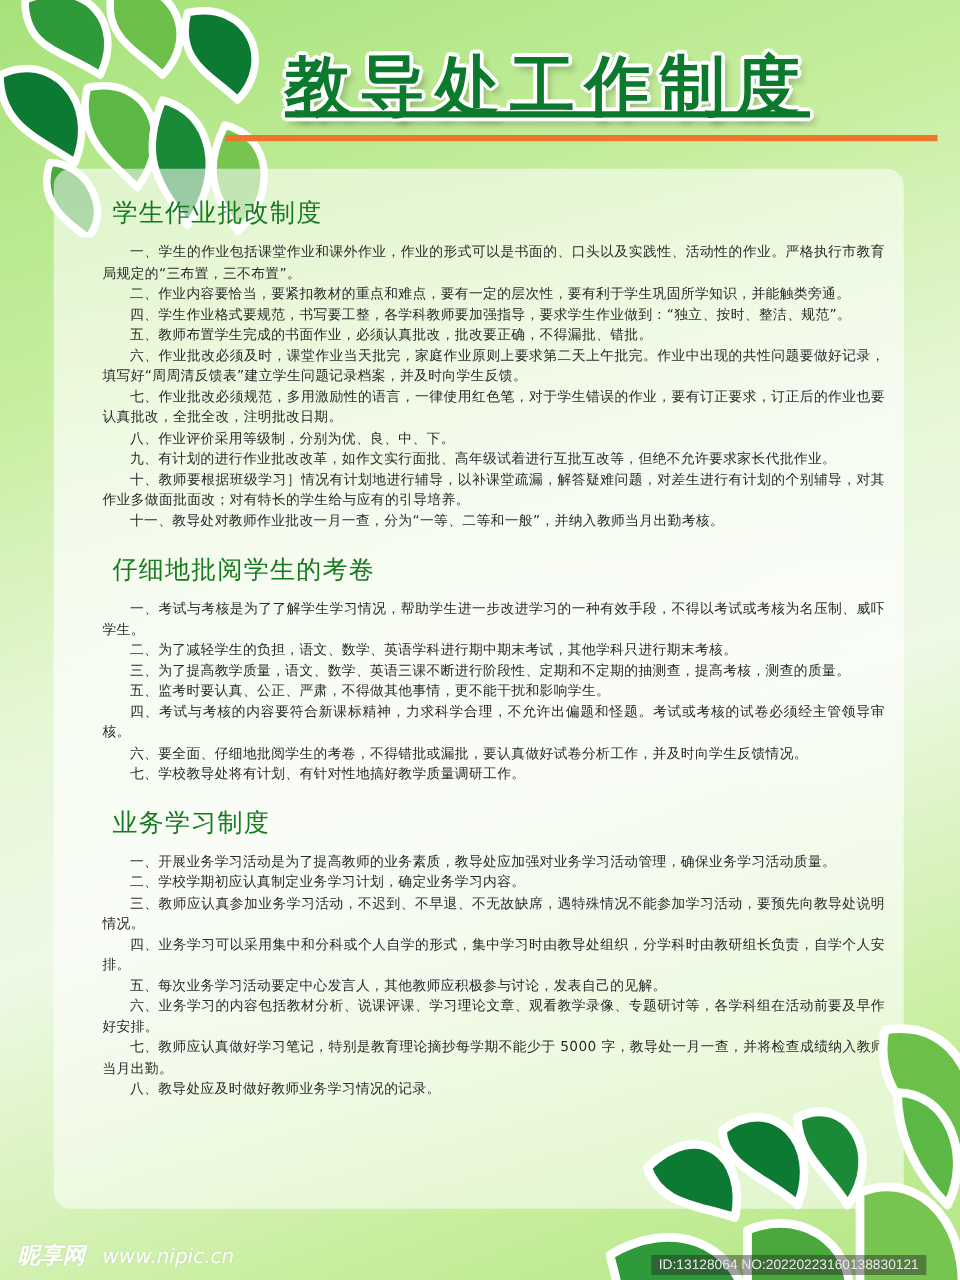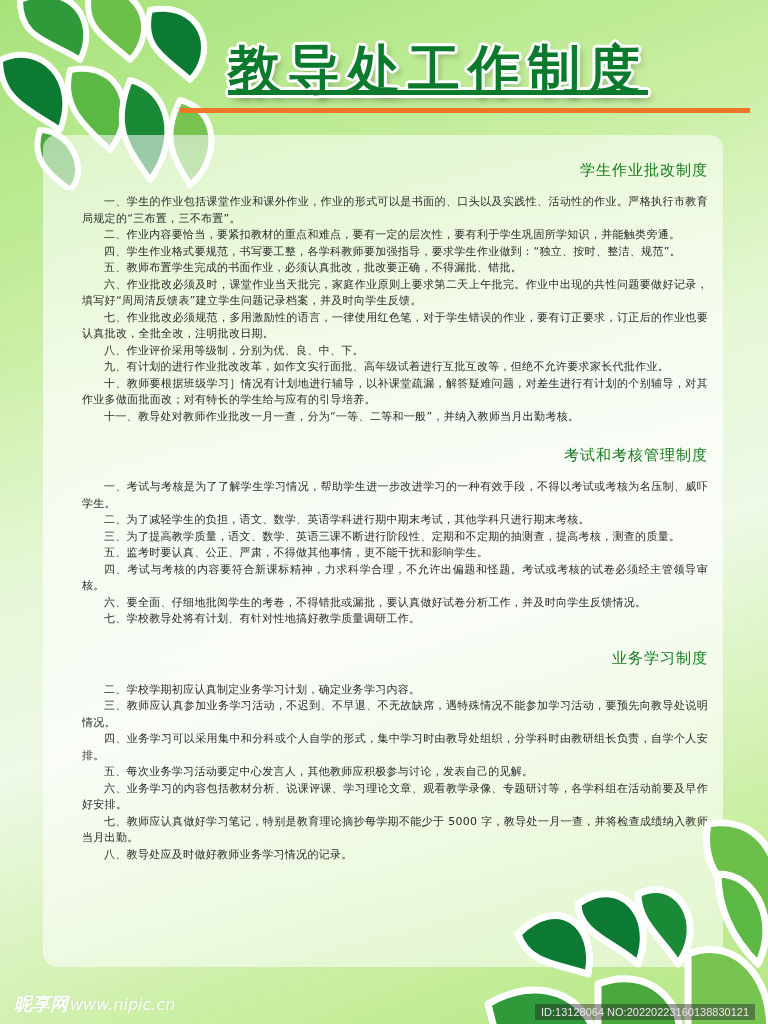--- a/index.html
+++ b/index.html
@@ -20,37 +20,36 @@
     position: absolute; left: 180px; top: 108px; width: 570px; height: 5px;
     background: #ee7628;
   }
   .panel {
     position: absolute; left: 43px; top: 135px; width: 680px; height: 832px;
     border-radius: 14px;
     background: linear-gradient(180deg, rgba(255,255,255,0.55) 0%, rgba(255,255,255,0.72) 40%, rgba(255,255,255,0.55) 100%);
   }
   .content { position: absolute; left: 62px; top: 152px; width: 646px; }
   .sec-title {
-    font-size: 15px; color: #167a1e; margin: 0 0 0 28px; font-weight: normal; line-height: 36px;
+    font-size: 20px; color: #167a1e; margin: 0 0 0 28px; font-weight: normal; line-height: 36px;
     letter-spacing: 1px;
-    text-align: right;
   }
   .para {
     font-size: 11px; line-height: 16.5px; color: #2a2a2a; margin: 0; text-indent: 22px;
     text-align: justify; letter-spacing: 0.3px;
   }
   .sec { margin-bottom: 12px; }
   .sec-title + .paras { margin-top: 6px; margin-left: 20px; }
   .watermark-logo {
     position: absolute; left: 14px; bottom: 8px; font-size: 18px; color: #fff; font-weight: bold; font-style: italic;
     text-shadow: 0 0 2px rgba(0,0,0,0.1);
   }
-  .watermark-logo .url { font-size: 16px; font-weight: normal; margin-left: 2px; }
+  .watermark-logo .url { font-size: 16px; font-weight: normal; margin-left: 14px; }
   .watermark-id {
-    position: absolute; right: 13px; bottom: 4px; padding: 2px 6px;
+    position: absolute; right: 27px; bottom: 4px; padding: 2px 6px;
     background: rgba(40,40,40,0.45); color: #e8e8e8; font-size: 11px;
     font-family: "Liberation Sans", sans-serif;
   }
 </style>
 </head>
 <body>
 
 <svg class="leaf-tl" viewBox="0 0 270 210">
   <g stroke="#ffffff" stroke-width="6" stroke-linejoin="round">
     <path d="M40 20 C90 0 120 40 100 80 C70 60 40 60 40 20Z" fill="#2f9a3a"></path>
@@ -80,35 +79,36 @@
       <p class="para">六、作业批改必须及时，课堂作业当天批完，家庭作业原则上要求第二天上午批完。作业中出现的共性问题要做好记录，填写好“周周清反馈表”建立学生问题记录档案，并及时向学生反馈。</p>
       <p class="para">七、作业批改必须规范，多用激励性的语言，一律使用红色笔，对于学生错误的作业，要有订正要求，订正后的作业也要认真批改，全批全改，注明批改日期。</p>
       <p class="para">八、作业评价采用等级制，分别为优、良、中、下。</p>
       <p class="para">九、有计划的进行作业批改改革，如作文实行面批、高年级试着进行互批互改等，但绝不允许要求家长代批作业。</p>
       <p class="para">十、教师要根据班级学习］情况有计划地进行辅导，以补课堂疏漏，解答疑难问题，对差生进行有计划的个别辅导，对其作业多做面批面改；对有特长的学生给与应有的引导培养。</p>
       <p class="para">十一、教导处对教师作业批改一月一查，分为“一等、二等和一般”，并纳入教师当月出勤考核。</p>
     </div>
   </div>
 
   <div class="sec">
-    <h2 class="sec-title">考试和考核管理制度</h2>
+    <h2 class="sec-title">仔细地批阅学生的考卷</h2>
     <div class="paras">
       <p class="para">一、考试与考核是为了了解学生学习情况，帮助学生进一步改进学习的一种有效手段，不得以考试或考核为名压制、威吓学生。</p>
       <p class="para">二、为了减轻学生的负担，语文、数学、英语学科进行期中期末考试，其他学科只进行期末考核。</p>
       <p class="para">三、为了提高教学质量，语文、数学、英语三课不断进行阶段性、定期和不定期的抽测查，提高考核，测查的质量。</p>
       <p class="para">五、监考时要认真、公正、严肃，不得做其他事情，更不能干扰和影响学生。</p>
       <p class="para">四、考试与考核的内容要符合新课标精神，力求科学合理，不允许出偏题和怪题。考试或考核的试卷必须经主管领导审核。</p>
       <p class="para">六、要全面、仔细地批阅学生的考卷，不得错批或漏批，要认真做好试卷分析工作，并及时向学生反馈情况。</p>
       <p class="para">七、学校教导处将有计划、有针对性地搞好教学质量调研工作。</p>
     </div>
   </div>
 
   <div class="sec">
     <h2 class="sec-title">业务学习制度</h2>
     <div class="paras">
+      <p class="para">一、开展业务学习活动是为了提高教师的业务素质，教导处应加强对业务学习活动管理，确保业务学习活动质量。</p>
       <p class="para">二、学校学期初应认真制定业务学习计划，确定业务学习内容。</p>
       <p class="para">三、教师应认真参加业务学习活动，不迟到、不早退、不无故缺席，遇特殊情况不能参加学习活动，要预先向教导处说明情况。</p>
       <p class="para">四、业务学习可以采用集中和分科或个人自学的形式，集中学习时由教导处组织，分学科时由教研组长负责，自学个人安排。</p>
       <p class="para">五、每次业务学习活动要定中心发言人，其他教师应积极参与讨论，发表自己的见解。</p>
       <p class="para">六、业务学习的内容包括教材分析、说课评课、学习理论文章、观看教学录像、专题研讨等，各学科组在活动前要及早作好安排。</p>
       <p class="para">七、教师应认真做好学习笔记，特别是教育理论摘抄每学期不能少于 5000 字，教导处一月一查，并将检查成绩纳入教师当月出勤。</p>
       <p class="para">八、教导处应及时做好教师业务学习情况的记录。</p>
     </div>
   </div>
 </div>

